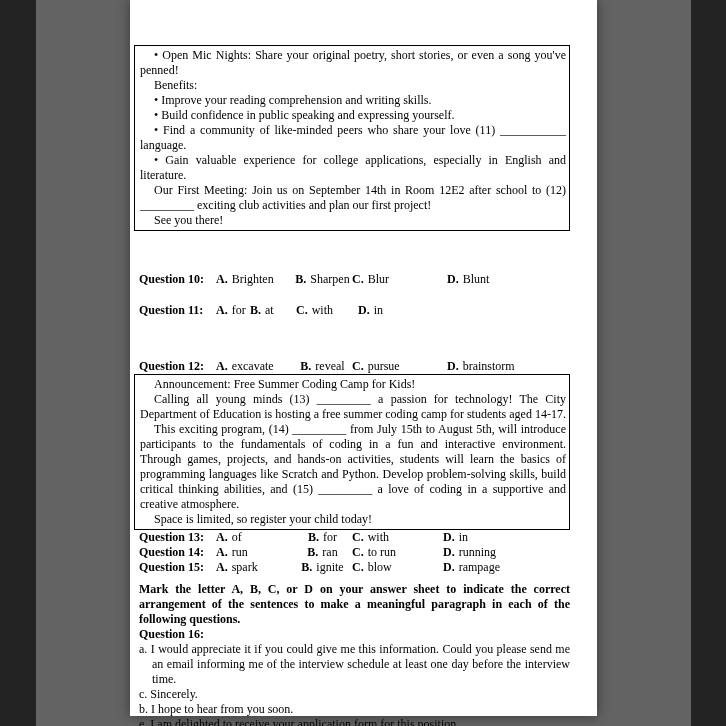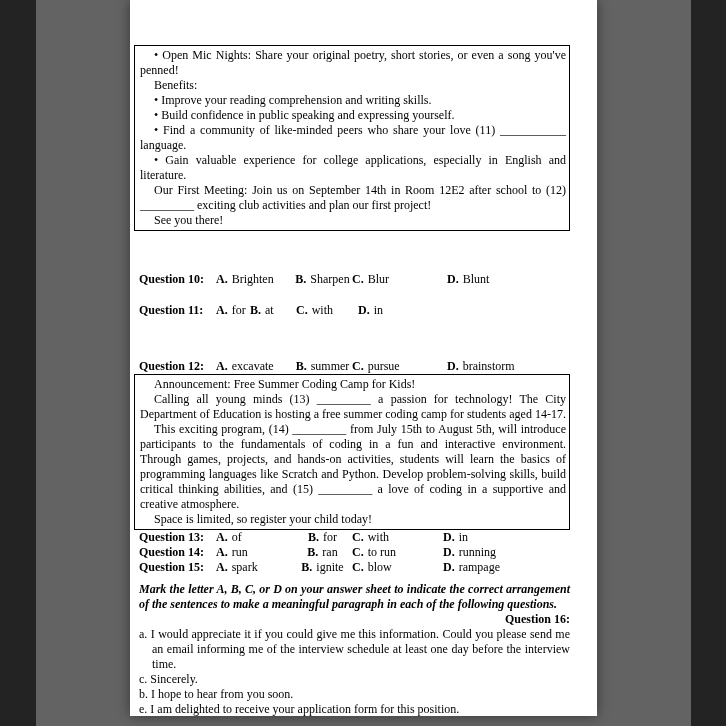--- a/index.html
+++ b/index.html
@@ -30,22 +30,22 @@
   .w-a  { width: 77px; }
   .w-b  { width: 59px; text-align: center; }
   .w-c1 { width: 95px; margin-top: 41px; }
   .w-c2 { width: 91px; }
   .w-as { width: 34px; }
   .w-bs { width: 46px; margin-top: 16px; }
   .w-cs { width: 62px; }
   .ok { font-weight: bold; }
   .ov { margin-left: 4px; }
 
-  .instruction { font-weight: bold; font-style: italic; text-align: justify; margin-top: 7px; }
-  .q16-label { font-weight: bold; text-align: right; }
+  .instruction { font-weight: bold; text-align: justify; margin-top: 7px; }
+  .q16-label { font-weight: bold; }
   .hang { padding-left: 13px; text-indent: -13px; text-align: justify; }
   .pageno { margin-top: 13px; }
 </style>
 </head>
 <body>
 
 <div class="viewport">
   <div class="strip left"></div>
 
   <div class="canvas">
@@ -74,21 +74,21 @@
           <div class="qrow">
             <span class="cell lbl w-lbl">Question 11:</span>
             <span class="cell w-as"><b class="ok">A.</b><span class="ov">for</span></span>
             <span class="cell w-bs"><b class="ok">B.</b><span class="ov">at</span></span>
             <span class="cell w-cs"><b class="ok">C.</b><span class="ov">with</span></span>
             <span class="cell last"><b class="ok">D.</b><span class="ov">in</span></span>
           </div>
           <div class="qrow">
             <span class="cell lbl w-lbl">Question 12:</span>
             <span class="cell w-a"><b class="ok">A.</b><span class="ov">excavate</span></span>
-            <span class="cell w-b"><b class="ok">B.</b><span class="ov">summer</span></span>
+            <span class="cell w-b"><b class="ok">B.</b><span class="ov">reveal</span></span>
             <span class="cell w-c1"><b class="ok">C.</b><span class="ov">pursue</span></span>
             <span class="cell last"><b class="ok">D.</b><span class="ov">brainstorm</span></span>
           </div>
         </div>
 
         <div class="box">
           <p class="jp">Announcement: Free Summer Coding Camp for Kids!</p>
           <p class="jp">Calling all young minds (13) _________ a passion for technology! The City Department of Education is hosting a free summer coding camp for students aged 14-17.</p>
           <p class="jp">This exciting program, (14) _________ from July 15th to August 5th, will introduce participants to the fundamentals of coding in a fun and interactive environment. Through games, projects, and hands-on activities, students will learn the basics of programming languages like Scratch and Python. Develop problem-solving skills, build critical thinking abilities, and (15) _________ a love of coding in a supportive and creative atmosphere.</p>
           <p class="jp">Space is limited, so register your child today!</p>

